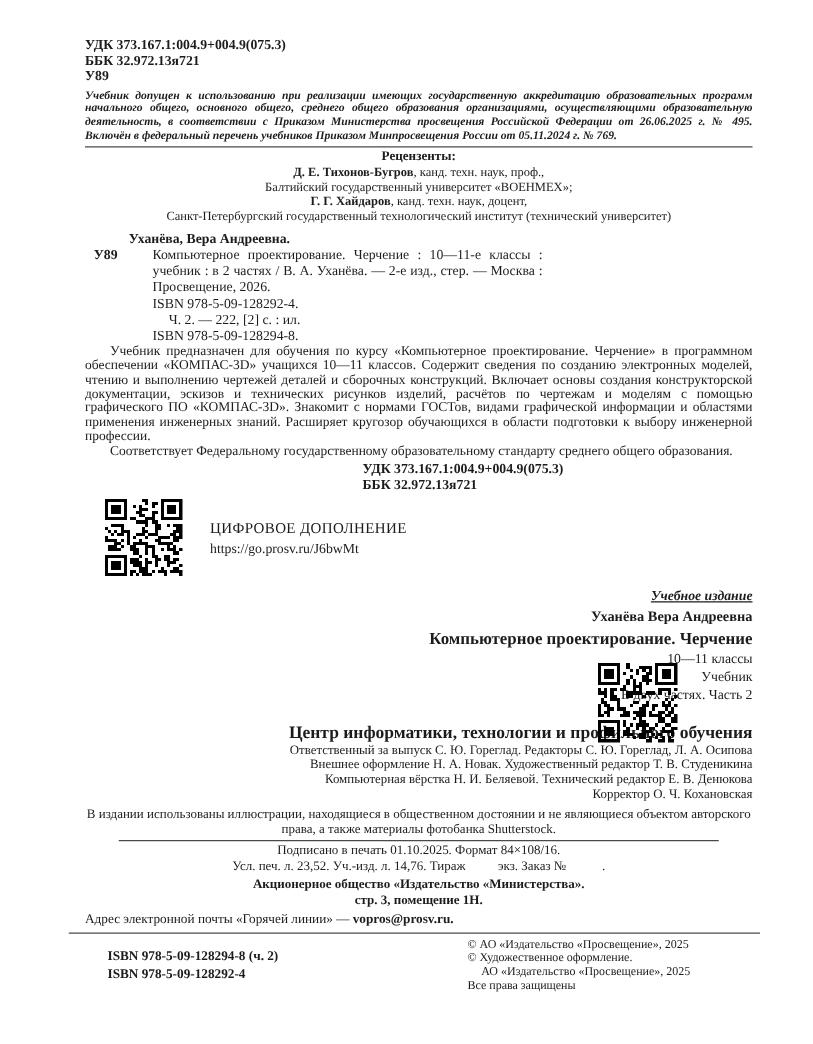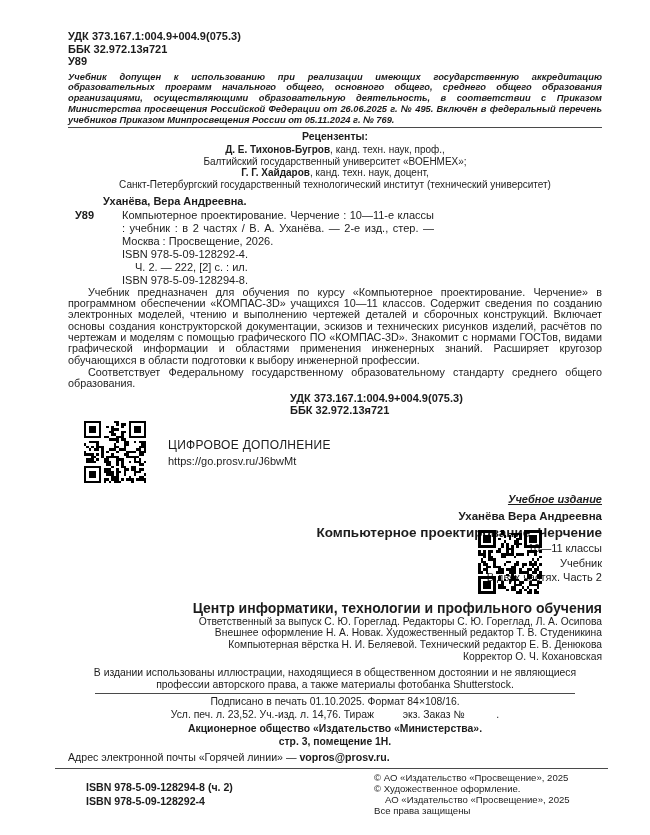--- a/index.html
+++ b/index.html
@@ -1,20 +1,20 @@
 <!DOCTYPE html>
 <html lang="ru"><head>
 <meta charset="utf-8">
 <style>
   * { margin:0; padding:0; box-sizing:border-box; }
   html,body { background:#ffffff; }
   .page {
     position:relative; width:650px; height:835px; background:#fff;
     padding:30px 48px 8px 68px; overflow:hidden;
-    font-family:Liberation Sans, sans-serif; color:#1c1c1c;
+    font-family:Liberation Serif, serif; color:#1c1c1c;
   }
   .codes-top { font-weight:bold; font-size:11px; line-height:12.5px; }
   .notice { margin-top:4px; font-style:italic; font-weight:bold; font-size:9.3px; line-height:10.8px; text-align:justify; }
   .rule { border:0; border-top:1px solid #4a4a4a; margin:2px 0; }
   .rule-mid { width:480px; margin:3px auto 2px; }
   .rule-bottom { margin-top:5px; margin-left:-13px; width:553px; }
   .reviewers { margin-top:2px; text-align:center; font-size:10px; line-height:11.6px; }
   .reviewers .head { font-weight:bold; font-size:10.5px; line-height:12.5px; margin-bottom:1px; }
   .card-author { margin-top:5px; margin-left:35px; font-weight:bold; font-size:11px; line-height:13.5px; }
   .card-block { position:relative; margin-left:54px; width:312px; font-size:11px; line-height:13px; }
@@ -505,21 +505,21 @@
         <rect x="22" y="24" width="1" height="1"></rect>
         <rect x="23" y="24" width="1" height="1"></rect>
         <path fill-rule="evenodd" d="M0 0h7v7h-7zM1 1v5h5v-5z"></path>
         <rect x="2" y="2" width="3" height="3"></rect>
         <path fill-rule="evenodd" d="M18 0h7v7h-7zM19 1v5h5v-5z"></path>
         <rect x="20" y="2" width="3" height="3"></rect>
         <path fill-rule="evenodd" d="M0 18h7v7h-7zM1 19v5h5v-5z"></path>
         <rect x="2" y="20" width="3" height="3"></rect>
       </svg></div>
 
-  <p class="note">В издании использованы иллюстрации, находящиеся в общественном достоянии и не являющиеся профессии авторского права, а также материалы фотобанка Shutterstock.</p>
+  <p class="note">В издании использованы иллюстрации, находящиеся в общественном достоянии и не являющиеся объектом авторского права, а также материалы фотобанка Shutterstock.</p>
 
   <hr class="rule rule-mid">
 
   <div class="print-line">Подписано в печать 01.10.2025. Формат 84×108/16.</div>
   <div class="print-line">Усл. печ. л. 23,52. Уч.-изд. л. 14,76. Тираж&nbsp;&nbsp;&nbsp;&nbsp;&nbsp;&nbsp;&nbsp;&nbsp;&nbsp; экз. Заказ №&nbsp;&nbsp;&nbsp;&nbsp;&nbsp;&nbsp;&nbsp;&nbsp;&nbsp;&nbsp; .</div>
 
   <div class="publisher">
     <div>Акционерное общество «Издательство «Министерства».</div>
     <div>стр. 3, помещение 1Н.</div>
   </div>

